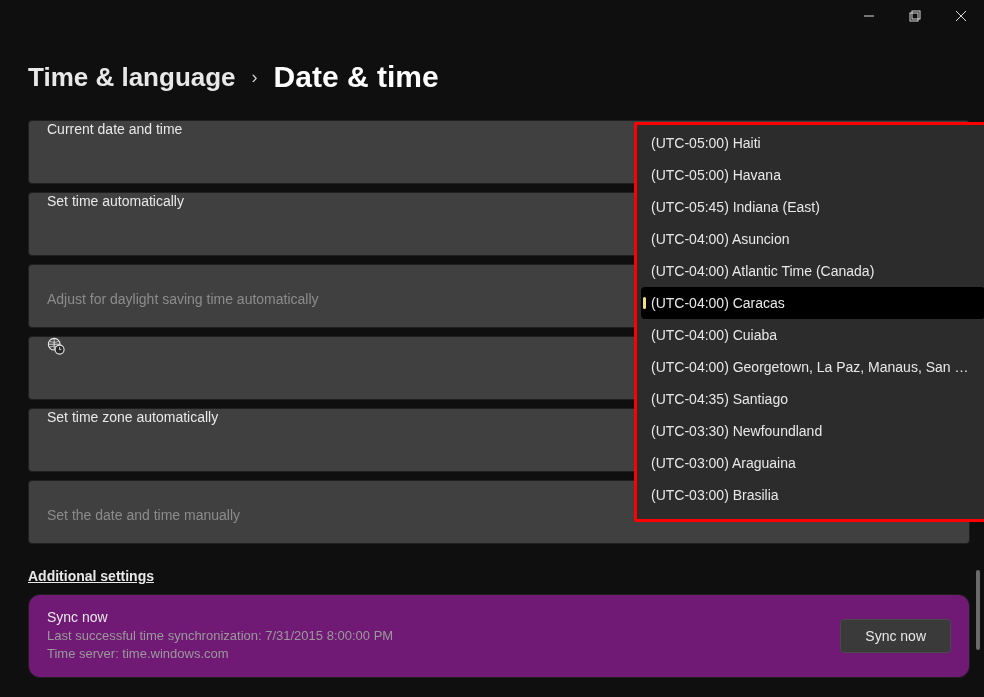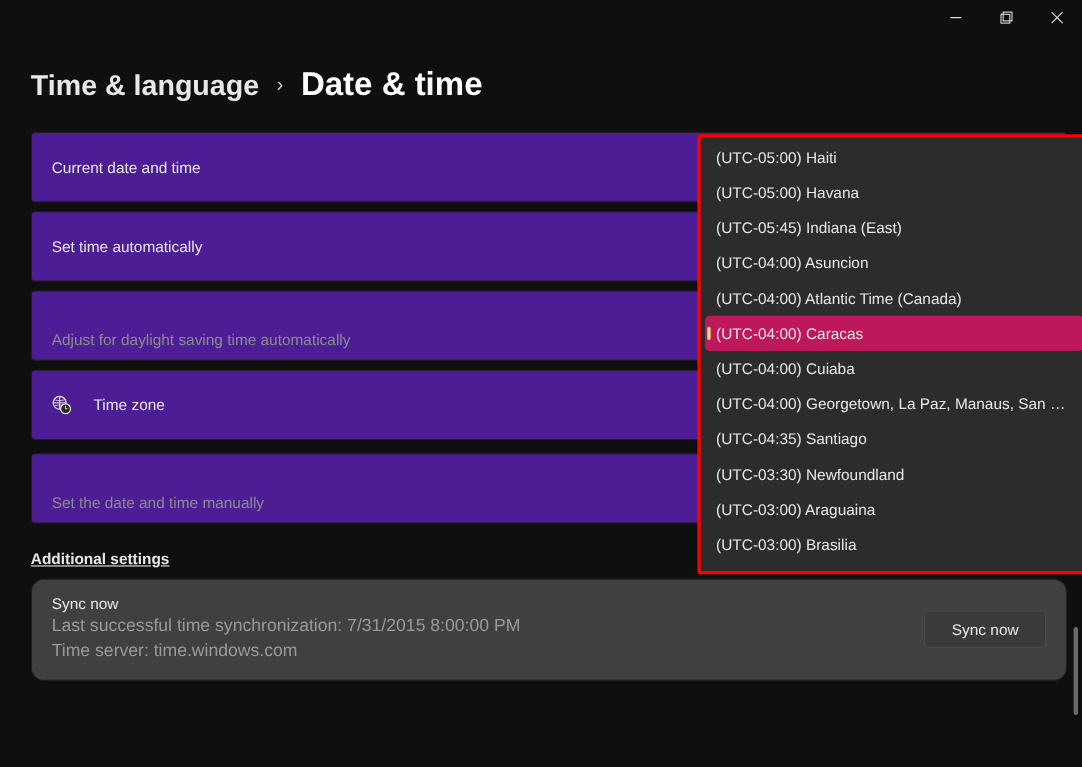--- a/index.html
+++ b/index.html
@@ -13,49 +13,49 @@
 
   .content { padding: 60px 30px 0 28px; }
 
   
   .breadcrumb { display:flex; align-items:center; gap:16px; margin-bottom:26px; }
   .breadcrumb .parent { font-size:26px; font-weight:600; color:#e8e8e8; }
   .breadcrumb .chev { font-size:18px; color:#ccc; }
   .breadcrumb .current { font-size:30px; font-weight:700; color:#ffffff; }
 
   .card {
-    background:#4c1d95;
+    background:#404040;
     border:1px solid #1f1f1f;
     border-radius:4px;
     margin-bottom:4px;
     display:flex;
-    align-items:center;
+    align-items:flex-start;
     min-height:64px;
     padding:0 18px;
     width:942px;
   }
   .card.disabled .label { color:#8c8c8c;margin-top:26px; }
   .card .label { font-size:14px; color:#e8e8e8; flex:1; }
   .card .icon { margin-right:20px; display:flex; align-items:center; color:#e8e8e8; }
   .gap { height:4px; }
 
   .section-title { font-size:14px; font-weight:600; margin:24px 0 10px 0; color:#e8e8e8;text-decoration:underline; }
 
   .sync-card {
-    background:#404040;
+    background:#701a75;
     border:1px solid #1f1f1f;
     border-radius:12px;
     width:942px;
     padding:14px 18px;
     display:flex;
     align-items:center;
   }
   .sync-left { flex:1; }
   .sync-title { font-size:14px; color:#e8e8e8; margin-bottom:2px; }
-  .sync-sub { font-size:16px; color:#9a9a9a; line-height:1.4; }
+  .sync-sub { font-size:13px; color:#9a9a9a; line-height:1.4; }
   .sync-btn {
     background:#3a3a3a;
     border:1px solid #4a4a4a;
     color:#e8e8e8;
     font-size:14px;
     padding:8px 24px;
     border-radius:4px;
   }
 
   
@@ -73,21 +73,21 @@
   .tz-item {
     font-size:14px;
     color:#e8e8e8;
     padding:8px 14px;
     white-space:nowrap;
     overflow:hidden;
     text-overflow:ellipsis;
     position:relative;
   }
   .tz-item.selected {
-    background:#be185d;
+    background:#000000;
     border-radius:4px;
     margin:0 4px;
     padding-left:10px;
   }
   .tz-item.selected::before {
     content:"";
     position:absolute;
     left:2px;
     top:10px;
     bottom:10px;
@@ -165,24 +165,26 @@
         <circle cx="8" cy="8" r="6.5" stroke="#e8e8e8" stroke-width="1.2" fill="none"></circle>
         <line x1="8" y1="1.5" x2="8" y2="14.5" stroke="#e8e8e8" stroke-width="1"></line>
         <line x1="1.5" y1="8" x2="14.5" y2="8" stroke="#e8e8e8" stroke-width="1"></line>
         <path d="M3 5 Q8 7 13 5" stroke="#e8e8e8" stroke-width="0.8" fill="none"></path>
         <path d="M3 11 Q8 9 13 11" stroke="#e8e8e8" stroke-width="0.8" fill="none"></path>
         <circle cx="14" cy="14" r="5" fill="#272727" stroke="#e8e8e8" stroke-width="1.2"></circle>
         <line x1="14" y1="14" x2="14" y2="11" stroke="#e8e8e8" stroke-width="1"></line>
         <line x1="14" y1="14" x2="16" y2="14" stroke="#e8e8e8" stroke-width="1"></line>
       </svg>
     </span>
-    <span class="label">Time zone</span>
-  </div>
-  <div class="gap"></div>
-
+  </div>
+  <div class="gap"></div>
+
+  <div class="card">
+    <span class="label">Set time zone automatically</span>
+  </div>
   <div class="gap"></div>
 
   <div class="card disabled">
     <span class="label">Set the date and time manually</span>
   </div>
 
   <div class="section-title">Additional settings</div>
 
   <div class="sync-card">
     <div class="sync-left">

